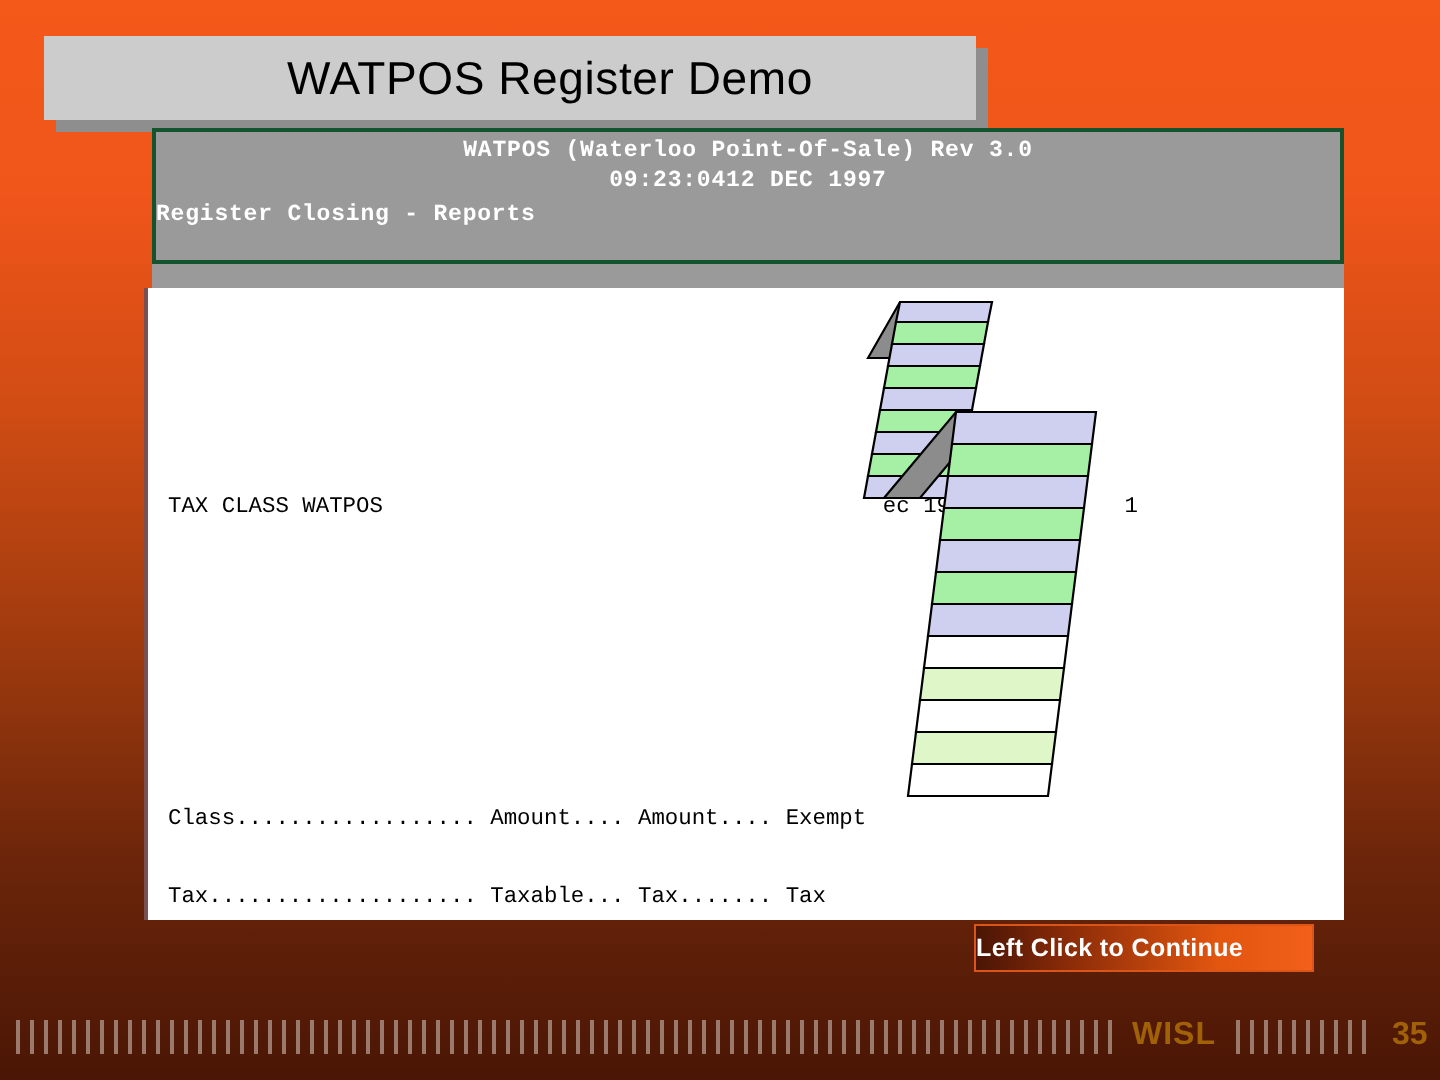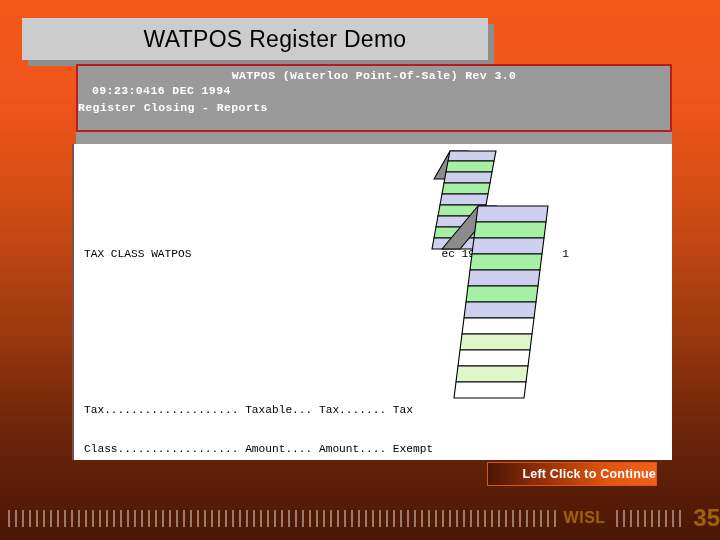--- a/index.html
+++ b/index.html
@@ -58,36 +58,36 @@
   }
 
   
   #terminal-header {
     position: absolute;
     left: 76px;
     top: 64px;
     width: 596px;
     height: 68px;
     background: #9A9A9A;
-    border: 2px solid #b91c1c;
+    border: 2px solid #14532d;
     box-sizing: border-box;
     font-family: "Liberation Mono", "DejaVu Sans Mono", monospace;
     font-size: 11.5px;
     color: #FFFFFF;
     font-weight: bold;
   }
   #th-line-title {
     text-align: center;
     margin-top: 3px;
     letter-spacing: 0.4px;
   }
   .th-row {
     display: flex;
-    justify-content: flex-start;
-    padding: 0 14px;
+    justify-content: center;
+    padding: 0 0;
     margin-top: 2px;
     letter-spacing: 0.4px;
   }
   #th-line-mode {
     text-align: left;
     margin-top: 4px;
     letter-spacing: 0.4px;
   }
   #terminal-header-foot {
     position: absolute;
@@ -138,21 +138,21 @@
     position: absolute;
     left: 487px;
     top: 462px;
     width: 170px;
     height: 24px;
     background: linear-gradient(to right, #4A1505 0%, #8C2C08 28%, #E2560F 72%, #F2601A 100%);
     border: 1px solid #D9551A;
     box-sizing: border-box;
     display: flex;
     align-items: center;
-    justify-content: flex-end;
+    justify-content: flex-start;
     color: #FFFFFF;
     font-size: 12.5px;
     font-weight: bold;
     letter-spacing: 0.2px;
   }
 
   
   #footer {
     position: absolute;
     left: 0;
@@ -171,55 +171,55 @@
   }
   #footer-ticks-left { margin-left: 8px; width: 550px; }
   #footer-brand {
     font-size: 16px;
     font-weight: bold;
     margin-left: 8px;
     letter-spacing: 0.5px;
   }
   #footer-ticks-right { margin-left: 10px; width: 66px; }
   #footer-page {
-    font-size: 24px;
+    font-size: 16px;
     font-weight: bold;
     margin-left: 12px;
   }
 </style>
 </head>
 <body>
 
 <div id="title-plate">
   <div id="title-shadow"></div>
   <div id="title-box">
     <span id="title-text">WATPOS Register Demo</span>
   </div>
 </div>
 
 <div id="terminal-header">
   <div id="th-line-title">WATPOS (Waterloo Point-Of-Sale) Rev 3.0</div>
   <div class="th-row">
     <span>09:23:04</span>
-    <span>16 DEC 1994</span>
+    <span>12 DEC 1997</span>
   </div>
   <div id="th-line-mode">Register Closing - Reports</div>
 </div>
 <div id="terminal-header-foot"></div>
 
 <div id="report-page">
   <div id="report-text">
     <div class="rpt-blank"></div>
     <div class="rpt-blank"></div>
     <div class="rpt-line"><span>TAX CLASS WATPOS</span><span style="display:inline-block;width:250px;"></span><span>ec 1997   Page    1</span></div>
     <div class="rpt-blank"></div>
     <div class="rpt-blank"></div>
     <div class="rpt-blank"></div>
+    <div class="rpt-line">Class.................. Amount.... Amount.... Exempt</div>
     <div class="rpt-line">Tax.................... Taxable... Tax....... Tax</div>
-    <div class="rpt-line">Class.................. Amount.... Amount.... Exempt</div>
     
     
     
     
     
     
     
     
     
     

